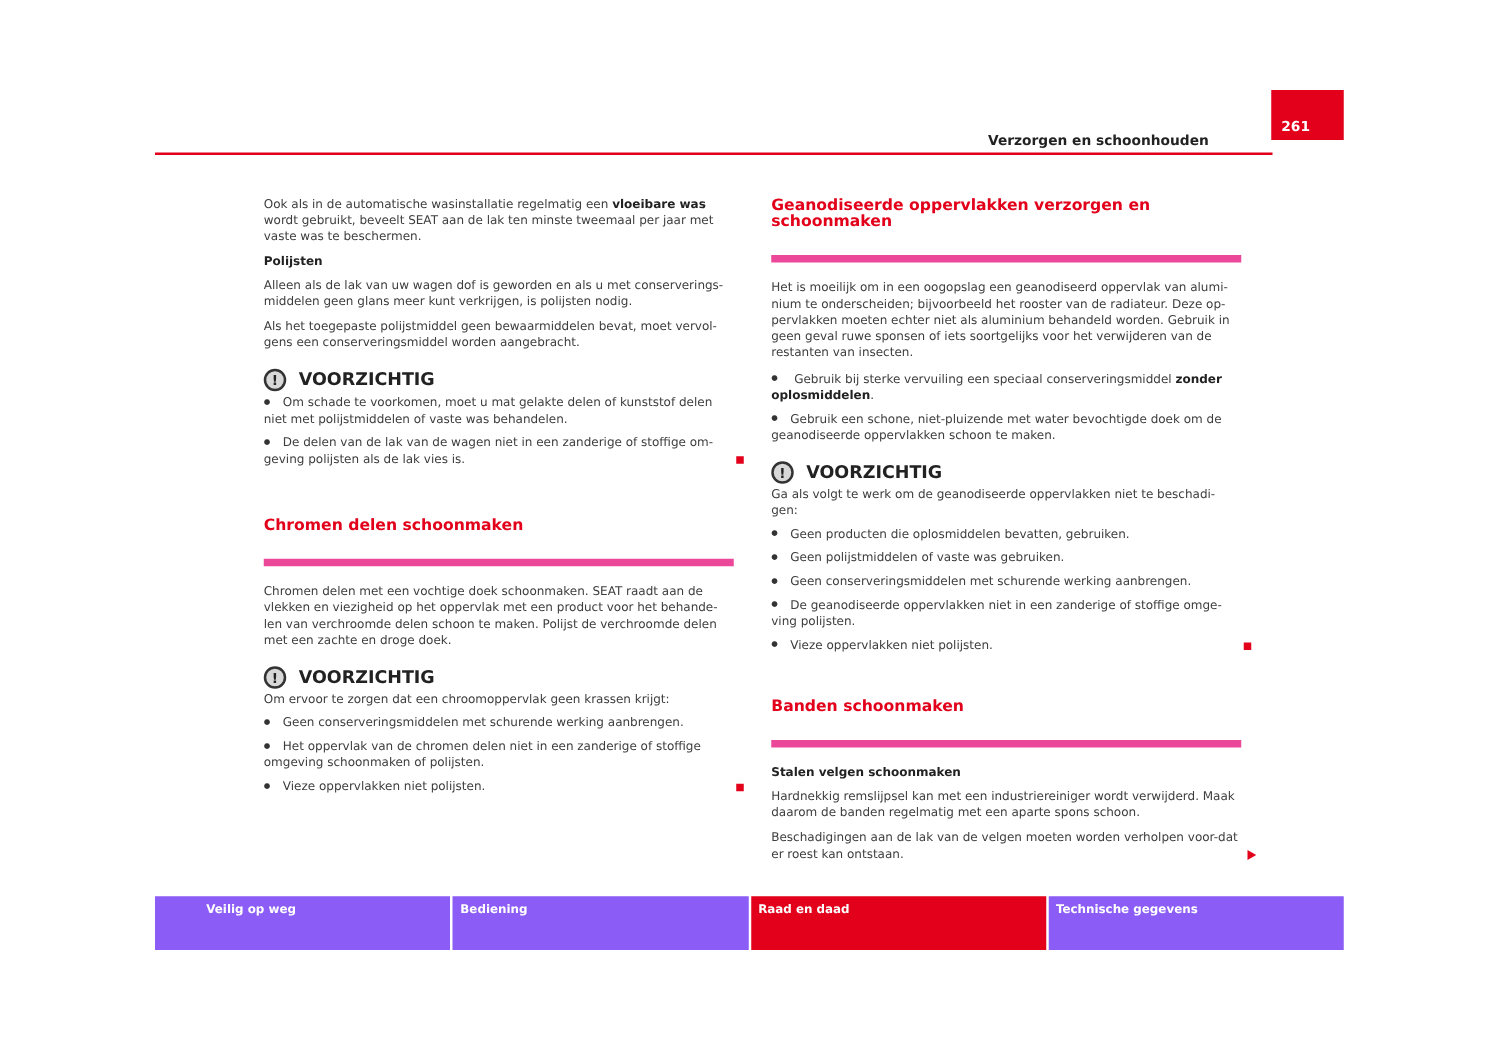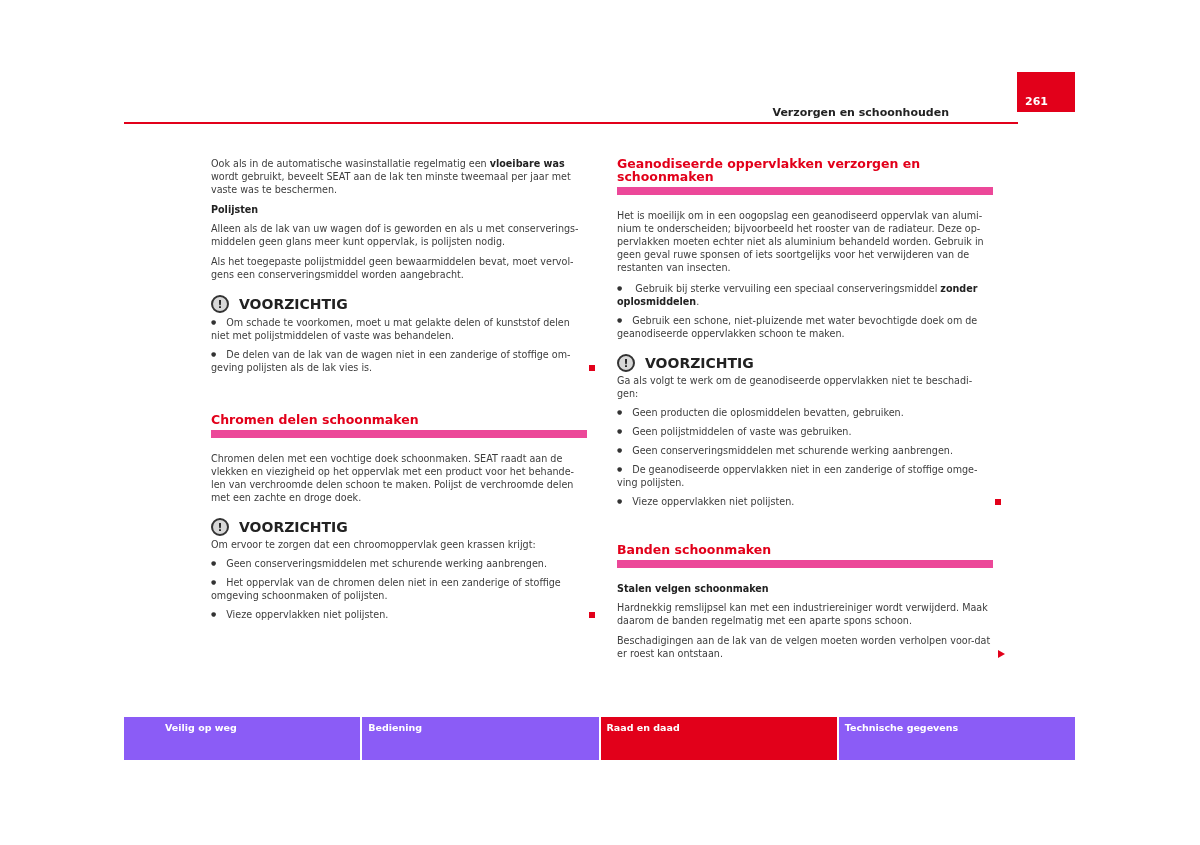--- a/index.html
+++ b/index.html
@@ -1,31 +1,31 @@
 <!DOCTYPE html>
 <html><head>
 <meta charset="utf-8">
 <style>
   html, body { margin: 0; padding: 0; background: #ffffff; }
   body { width: 1200px; height: 845px; position: relative; overflow: hidden;
          font-family: "DejaVu Sans", "Liberation Sans", sans-serif; color: #3a3a3a; }
   .hdr-line { position: absolute; left: 124px; top: 122px; width: 894px; height: 2px; background: #e2001a; }
-  .hdr-title { position: absolute; left: 716px; top: 106px; width: 233px; text-align: right;
+  .hdr-title { position: absolute; left: 734px; top: 106px; width: 233px; text-align: right;
                font-size: 11px; font-weight: bold; color: #222; }
   .page-num { position: absolute; left: 1017px; top: 72px; width: 58px; height: 40px; background: #e2001a; }
   .page-num span { position: absolute; left: 8px; bottom: 4px; font-size: 11px; font-weight: bold; color: #fff; }
 
   .col { position: absolute; width: 376px; font-size: 9.6px; line-height: 13px; color: #3d3d3d; }
   .col-left { left: 211px; top: 157px; }
   .col-right { left: 617px; top: 157px; }
   p { margin: 0 0 7px 0; }
   .sub { font-weight: bold; color: #222; margin-bottom: 6px; }
   b { color: #222; }
-  .sec-title { font-size: 12.5px; font-weight: bold; color: #e2001a; padding-bottom: 4px;
-               border-bottom: 8px solid #ec4899; margin: 0 0 14px 0; }
+  .sec-title { font-size: 12.5px; font-weight: bold; color: #e2001a; padding-bottom: 21px;
+               border-bottom: 6px solid #ec4899; margin: 0 0 14px 0; }
   .warn-head { display: flex; align-items: center; margin: 14px 0 2px 0; }
   .warn-icon { width: 18px; height: 18px; border-radius: 50%; background: #d8d8d8; border: 2px solid #333;
                box-sizing: border-box; display: flex; align-items: center; justify-content: center;
                font-size: 11px; font-weight: bold; color: #222; margin-right: 10px; }
   .warn-label { font-size: 14px; font-weight: bold; color: #222; }
   .bullet { margin: 0 0 5px 0; }
   .bullet::before { content: "\25CF"; font-size: 6px; vertical-align: 2px; margin-right: 10px; color: #333; }
   .end-mark { position: relative; }
   .end-square { position: absolute; right: -8px; bottom: 3px; width: 6px; height: 6px; background: #e2001a; }
   .end-arrow { position: absolute; right: -12px; bottom: 2px; width: 0; height: 0;
@@ -44,21 +44,21 @@
 <div class="hdr-title">Verzorgen en schoonhouden</div>
 <div class="page-num">
   <span>261</span>
 </div>
 
 <div class="col col-left">
   <p>
     <span>Ook als in de automatische wasinstallatie regelmatig een </span><b>vloeibare was</b><span> wordt gebruikt, beveelt SEAT aan de lak ten minste tweemaal per jaar met vaste was te beschermen.</span>
   </p>
   <p class="sub">Polijsten</p>
-  <p>Alleen als de lak van uw wagen dof is geworden en als u met conserverings-middelen geen glans meer kunt oppervlak, is polijsten nodig.</p>
+  <p>Alleen als de lak van uw wagen dof is geworden en als u met conserverings-middelen geen glans meer kunt verkrijgen, is polijsten nodig.</p>
   <p>Als het toegepaste polijstmiddel geen bewaarmiddelen bevat, moet vervol-gens een conserveringsmiddel worden aangebracht.</p>
 
   <div class="warn-head">
     <span class="warn-icon">!</span>
     <span class="warn-label">VOORZICHTIG</span>
   </div>
   <p class="bullet">Om schade te voorkomen, moet u mat gelakte delen of kunststof delen niet met polijstmiddelen of vaste was behandelen.</p>
   <div class="end-mark">
     <p class="bullet">De delen van de lak van de wagen niet in een zanderige of stoffige om-geving polijsten als de lak vies is.</p>
     <span class="end-square"></span>

